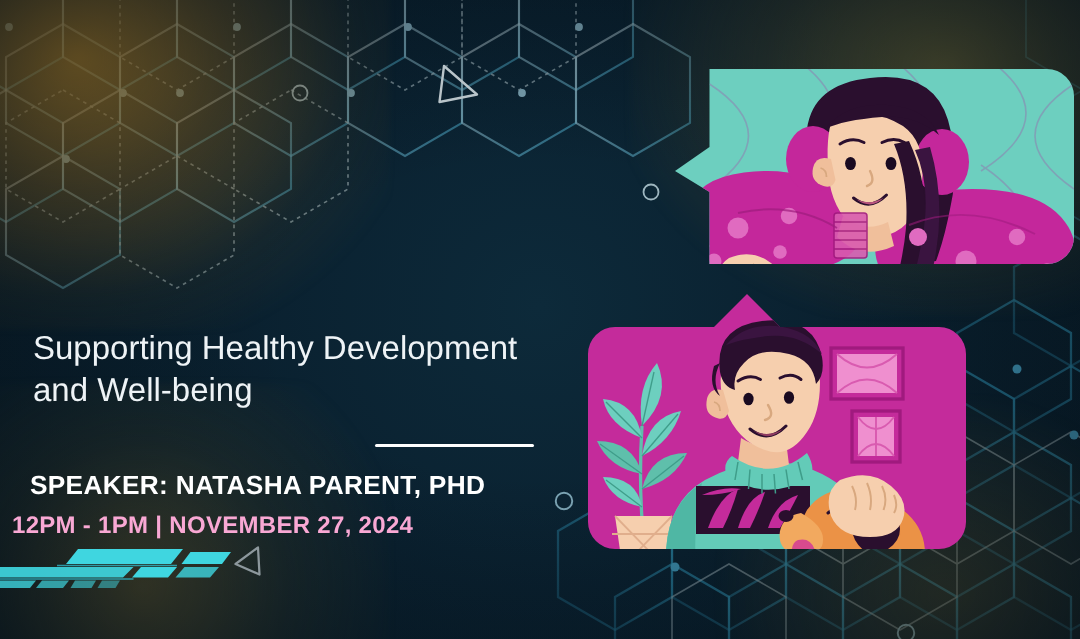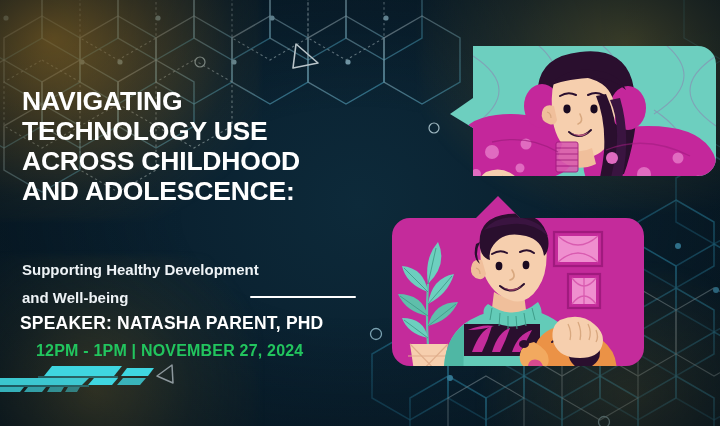--- a/index.html
+++ b/index.html
@@ -53,37 +53,36 @@
     font-weight:bold;
     font-size:26.5px;
     line-height:30px;
     letter-spacing:-0.2px;
     text-transform:uppercase;
     white-space:pre-line;
   }
   .subtitle{
     position:absolute;left:22px;top:218px;width:390px;
     color:#eef3f6;
-    font-size:15px;
+    font-size:22px;
     line-height:28px;
-    font-weight:700;
+    font-weight:400;
     white-space:pre-line;
-    margin-top:38px;
   }
   .divider{
     position:absolute;left:250px;top:296px;width:106px;height:2px;
     background:#ffffff;border-radius:1px;
   }
   .speaker{
     position:absolute;left:20px;top:313px;
     color:#ffffff;font-weight:bold;font-size:17.5px;letter-spacing:0.2px;
   }
   .datetime{
-    position:absolute;left:36px;top:342px;
-    color:#22c55e;font-weight:bold;font-size:16px;letter-spacing:0.2px;
+    position:absolute;left:8px;top:342px;
+    color:#f9a8d4;font-weight:bold;font-size:16px;letter-spacing:0.2px;
   }
 
   
   .tri{position:absolute;}
   .speedline{position:absolute;left:-6px;top:364px;}
 
   
   .illus{position:absolute;}
   .illus svg{display:block;}
 </style>
@@ -445,23 +444,19 @@
             <path d="M180,128 q4,8 2,16"></path>
             <path d="M190,126 q4,9 2,18"></path>
             <path d="M200,128 q4,8 1,16"></path>
             <path d="M208,134 q3,7 0,12"></path>
           </g>
         </g>
       </g>
     </svg>
   </div>
 
-  <div class="title">NAVIGATING
-TECHNOLOGY USE
-ACROSS CHILDHOOD
-AND ADOLESCENCE:</div>
   <div class="subtitle">Supporting Healthy Development
 and Well-being</div>
   <div class="divider"></div>
   <div class="speaker">SPEAKER: NATASHA PARENT, PHD</div>
   <div class="datetime">12PM - 1PM | NOVEMBER 27, 2024</div>
 
 </div>
 
 </body></html>

